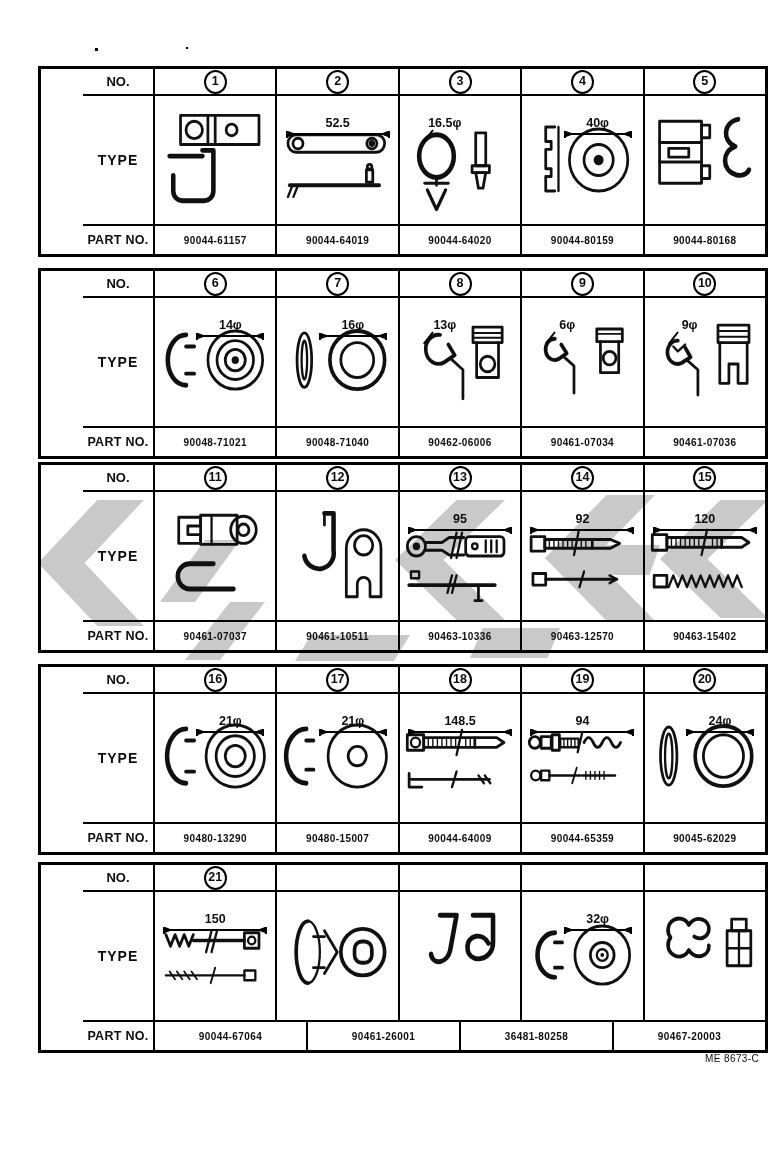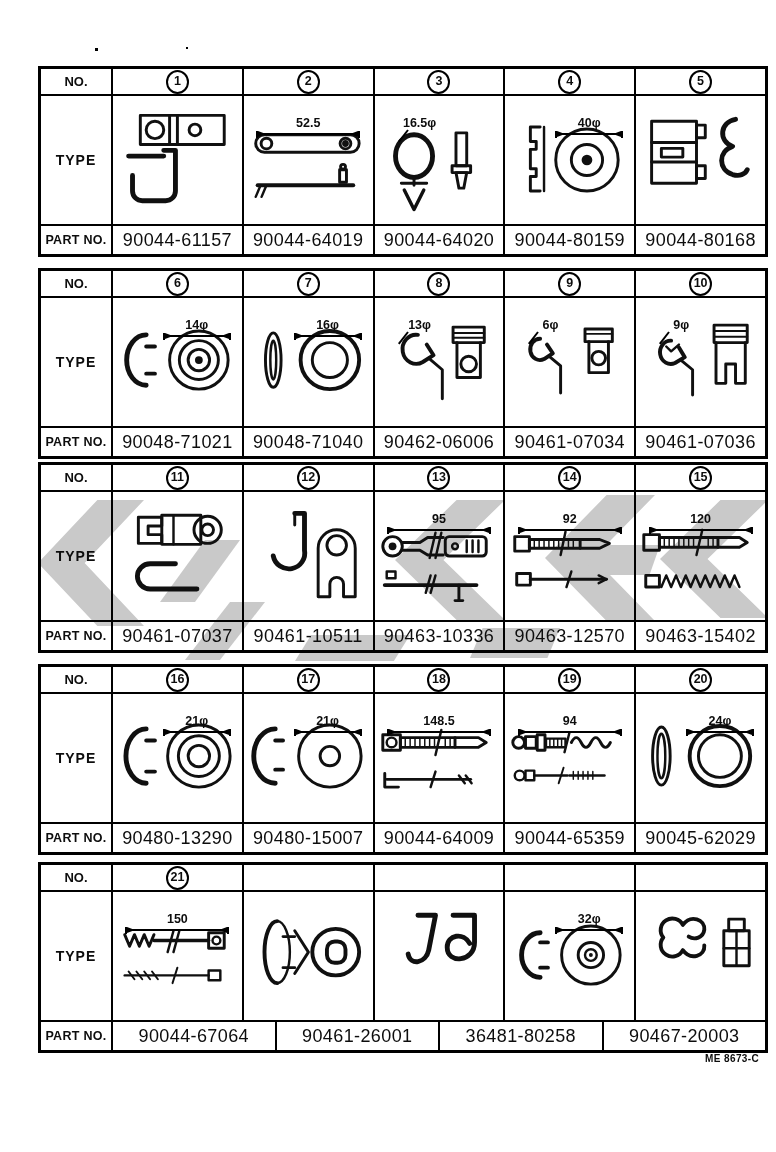--- a/index.html
+++ b/index.html
@@ -8,21 +8,21 @@
     font-family:"Liberation Sans",sans-serif;color:#0d0d0d;overflow:hidden;
   }
   
   .wm{position:absolute;background:#c9c9c9;z-index:1}
   .wm-chevron{clip-path:polygon(56% 0,100% 0,44% 50%,100% 100%,56% 100%,0 50%)}
   .wm-slash{clip-path:polygon(55% 0,90% 0,45% 100%,10% 100%)}
   .wm-par{clip-path:polygon(14% 0,100% 0,86% 100%,0 100%)}
   
   .ptable{
     position:absolute;left:38px;width:730px;box-sizing:border-box;
-    border:3px solid #000;z-index:2;background:transparent;
+    border:3px solid #000;z-index:2;background:transparent;padding-left:42px;
   }
   .row{display:flex}
   .row+.row{border-top:2px solid #000}
   .row-no{height:25px}
   .row-type{height:128px}
   .row-part{height:28px}
   .lbl{
     flex:0 0 70px;display:flex;align-items:center;justify-content:center;
     font-weight:bold;box-sizing:border-box;
   }
@@ -31,35 +31,35 @@
   .row-part .lbl{font-size:12.5px;letter-spacing:.3px}
   .cell{
     flex:1 1 0;border-left:2px solid #000;position:relative;box-sizing:border-box;
   }
   .row-no .cell,.row-part .cell{display:flex;align-items:center;justify-content:center}
   .noc{
     min-width:15px;height:20px;padding:0 2px;border:2px solid #000;border-radius:50%;
     display:flex;align-items:center;justify-content:center;
     font-size:12.5px;font-weight:bold;line-height:1;
   }
-  .part{font-size:18px;font-weight:normal;letter-spacing:.4px;white-space:nowrap}
+  .part{font-size:10px;font-weight:bold;letter-spacing:.4px;white-space:nowrap}
   svg.draw{position:absolute;left:0;top:0;width:100%;height:100%}
   
   .dim{position:absolute;top:20px;z-index:3;font-size:12.5px;font-weight:bold;text-align:center;line-height:1.15}
   .dim-center{left:50%;transform:translateX(-50%);width:104px}
   .dim-disc{right:11px;width:68px}
   .dim-leader{left:16px;width:58px}
   .dim-arrow{display:block;position:relative;height:7px;border-left:2px solid #000;border-right:2px solid #000;margin-top:1px}
   .dim-arrow i{position:absolute;left:0;right:0;top:2px;height:2px;background:#000}
   .dim-arrow:before,.dim-arrow:after{content:"";position:absolute;top:0;border-top:3px solid transparent;border-bottom:3px solid transparent}
   .dim-arrow:before{left:0;border-left:8px solid #000}
   .dim-arrow:after{right:0;border-right:8px solid #000}
   .leader{display:block;width:2px;height:15px;background:#000;margin-left:16px;transform:rotate(38deg);transform-origin:top center}
   
-  .doccode{position:absolute;left:705px;top:1053px;font-size:10px;font-weight:bold;letter-spacing:.4px;z-index:3}
+  .doccode{position:absolute;left:705px;top:1053px;font-size:10px;font-weight:normal;letter-spacing:.4px;z-index:3}
   .speck{position:absolute;width:3px;height:3px;background:#000;z-index:3}
   g.s{stroke:#101010;fill:none;stroke-linecap:round;stroke-linejoin:round}
 </style>
 </head>
 <body>
 
 <div class="speck" style="left:95px;top:48px"></div>
 <div class="speck" style="left:186px;top:47px;width:2px;height:2px"></div>
 
 <div>

